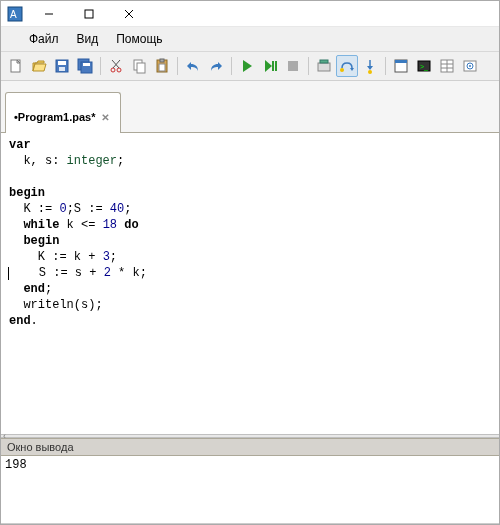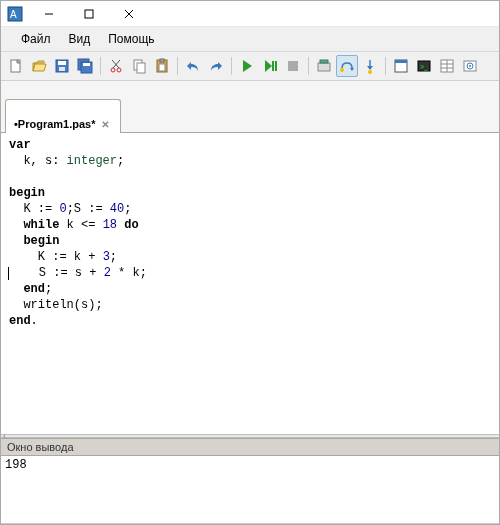--- a/index.html
+++ b/index.html
@@ -31,21 +31,21 @@
   .titlebar-title { flex: 1; font-size: 12px; color: #000; }
   .win-controls { display: flex; }
   .win-btn {
     width: 40px; height: 24px;
     display: flex; align-items: center; justify-content: center;
     color: #333;
   }
   .win-btn svg { width: 10px; height: 10px; }
   .menubar {
     display: flex;
-    padding: 2px 12px;
+    padding: 2px 20px;
     background: #f0f0f0;
     border-bottom: 1px solid #d8d8d8;
     gap: 2px;
     text-align: right;
   }
   .menu-item {
     padding: 3px 8px;
     color: #000;
     cursor: default;
   }
@@ -84,21 +84,21 @@
     border: 1px solid #aca899;
     border-bottom: none;
     border-radius: 3px 3px 0 0;
     padding: 18px 8px;
     font-size: 11px;
     font-weight: bold;
     display: flex;
     align-items: center;
     gap: 4px;
     position: relative;
-    top: 16px;
+    top: 9px;
   }
   .tab-close {
     width: 12px; height: 12px;
     display: inline-flex;
     align-items: center; justify-content: center;
     font-size: 10px; color: #888;
   }
   .editor {
     flex: 1;
     background: #fff;

